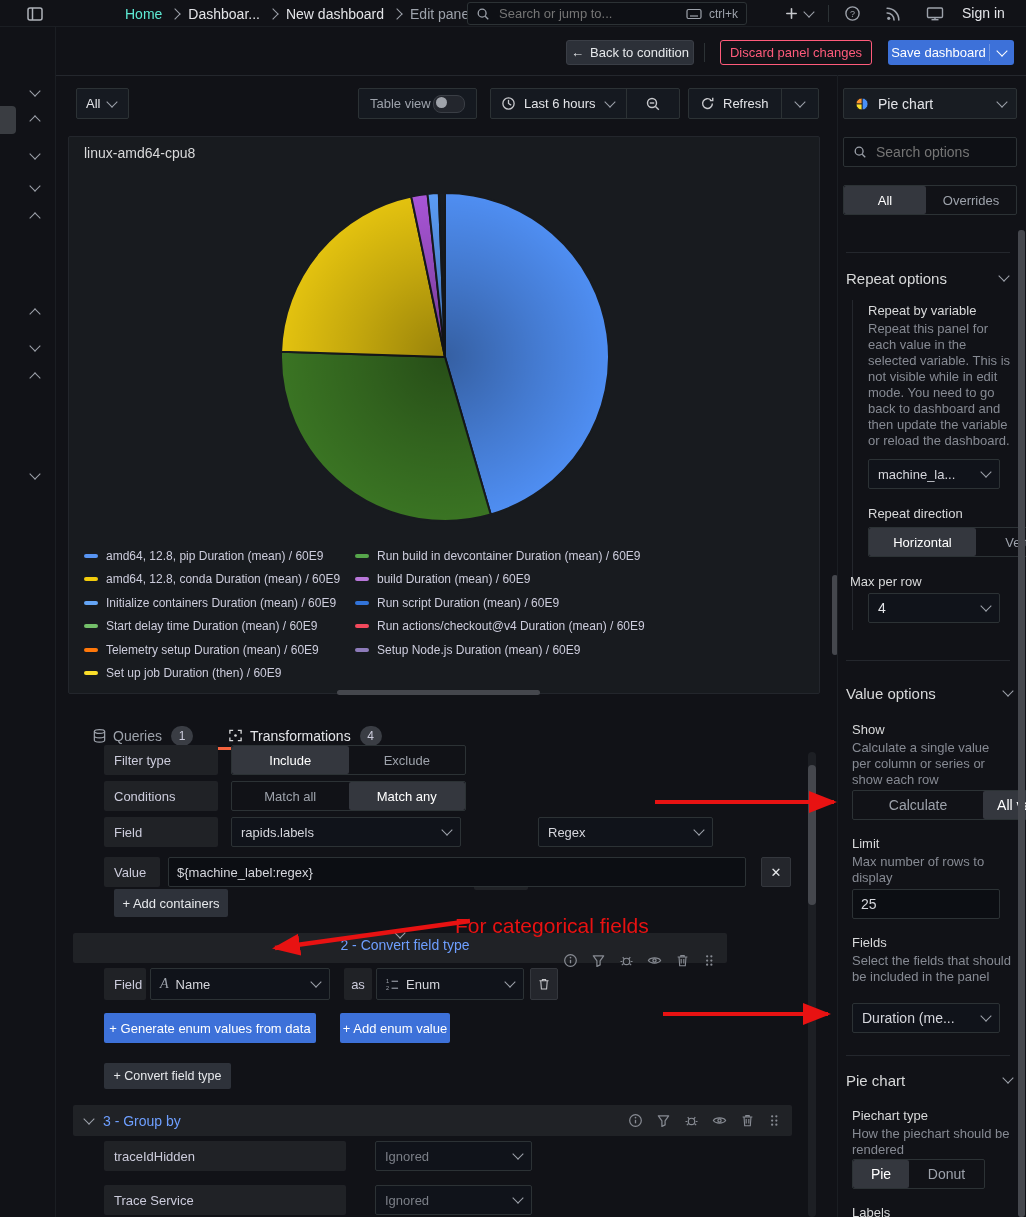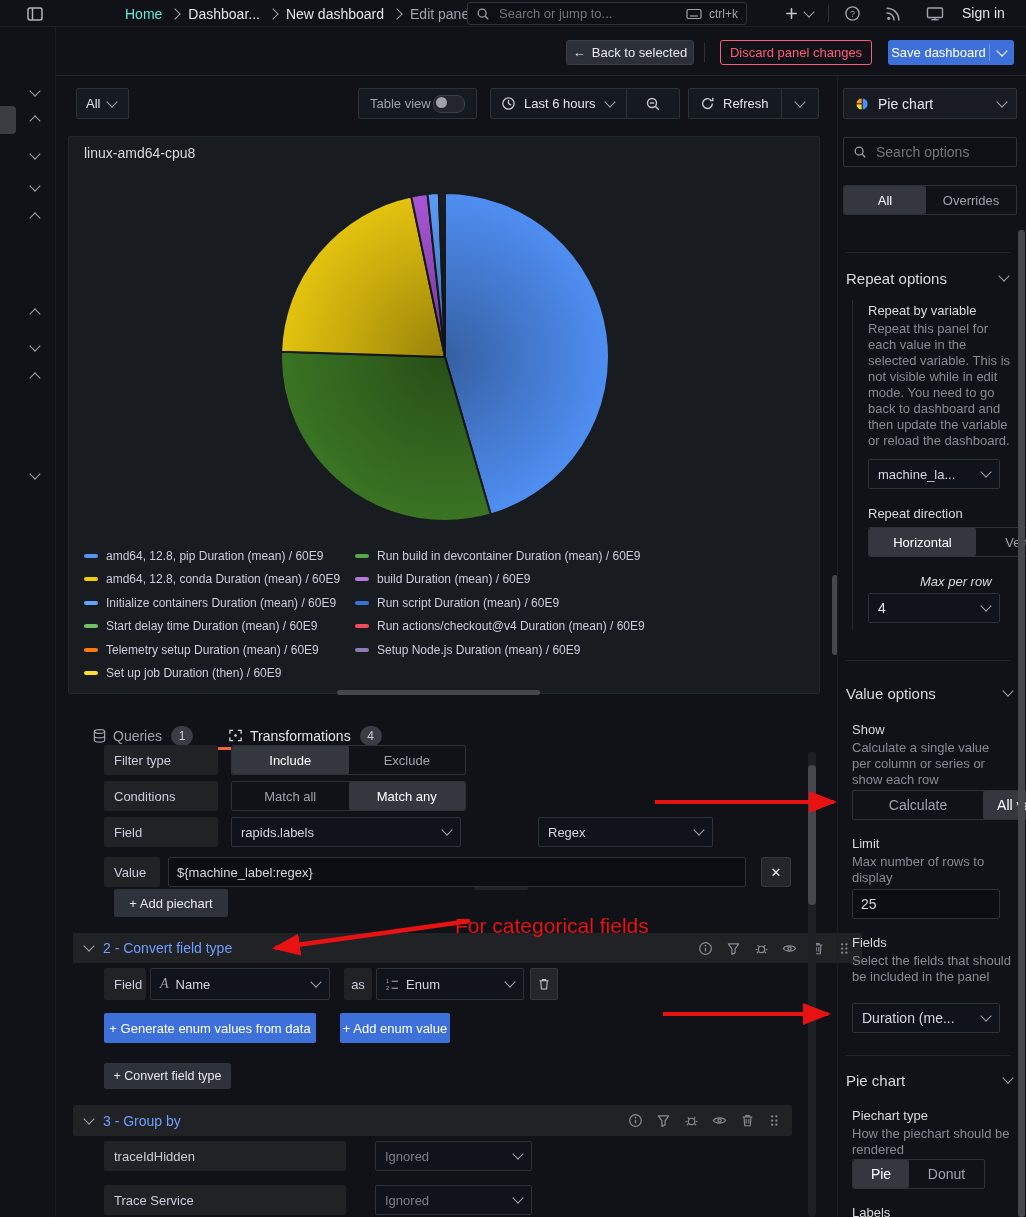--- a/index.html
+++ b/index.html
@@ -107,21 +107,21 @@
         <line x1="9" y1="12" x2="9" y2="14" stroke="#9da2ab" stroke-width="1.4"></line>
         <line x1="5.5" y1="14.2" x2="12.5" y2="14.2" stroke="#9da2ab" stroke-width="1.4"></line>
       </svg>
   </span>
   <span class="abs" style="left:962px;top:5px;font-size:14px;color:#e3e4e8;">Sign in</span>
 
   <div class="abs divider-h" style="left:56px;top:75px;width:970px;"></div>
 
   <div class="abs row" style="left:566px;top:40px;width:128px;height:25px;background:#2c3038;border:1px solid #3a3e46;border-radius:3px;justify-content:center;gap:6px;font-size:13px;color:#e6e8eb;">
     <span style="font-size:13px;">←</span>
-    <span>Back to selected</span>
+    <span>Back to condition</span>
   </div>
   <div class="abs divider-v" style="left:704px;top:43px;height:19px;"></div>
   <div class="abs row" style="left:720px;top:40px;width:152px;height:25px;border:1px solid #ff5b7b;border-radius:3px;justify-content:center;font-size:13px;color:#ff5b7b;background:transparent;">
     <span>Discard panel changes</span>
   </div>
   <div class="abs row" style="left:888px;top:40px;width:126px;height:25px;background:#3d71d9;border-radius:3px;color:#fff;font-size:13px;">
     <span style="flex:1;text-align:center;">Save dashboard</span>
     <span style="width:1px;height:17px;background:rgba(255,255,255,.25);"></span>
     <span style="width:24px;display:flex;justify-content:center;">
         <span class="chev" style="border-color:#fff;"></span>
@@ -313,23 +313,23 @@
   </div>
 
   <div class="abs lblbox" style="left:104px;top:857px;width:56px;height:30px;">
     <span>Value</span>
   </div>
   <input class="abs txtinput" style="left: 168px; top: 857px; width: 578px; height: 30px;" value="${machine_label:regex}">
   <div class="abs btn-gray" style="left:761px;top:857px;width:30px;height:30px;background:#24262c;border:1px solid #34373d;">
     <span style="font-size:13px;color:#e6e8eb;">✕</span>
   </div>
 
-  <div class="abs btn-gray" style="left:114px;top:889px;width:114px;height:28px;">+ Add piechart</div>
-
-  <div class="abs theader" style="left:73px;top:933px;width:789px;height:30px;">
+  <div class="abs btn-gray" style="left:114px;top:889px;width:114px;height:28px;">+ Add containers</div>
+
+  <div class="abs theader" style="left:73px;top:933px;width:654px;height:30px;flex-direction:column;">
     <span class="chev"></span>
     <span class="ttitle">2 - Convert field type</span>
     <span class="ticons">
       <span class="icon">
           <svg width="15" height="15" viewBox="0 0 16 16">
             <circle cx="8" cy="8" r="6.2" fill="none" stroke="currentColor" stroke-width="1.3"></circle>
             <line x1="8" y1="7.3" x2="8" y2="11" stroke="currentColor" stroke-width="1.4"></line>
             <circle cx="8" cy="4.9" r="0.9" fill="currentColor"></circle>
           </svg>
         </span>
@@ -511,21 +511,21 @@
     <span class="grow">machine_la...</span>
     <span class="chev"></span>
   </div>
 
   <div class="abs slabel" style="left:868px;top:506px;">Repeat direction</div>
   <div class="abs seg" style="left:868px;top:527px;width:210px;height:30px;">
     <span class="opt sel" style="width:107px;box-sizing:border-box;">Horizontal</span>
     <span class="opt" style="flex:1;">Vertical</span>
   </div>
 
-  <div class="abs slabel" style="left:920px;top:574px;font-style:italic;">Max per row</div>
+  <div class="abs slabel" style="left:850px;top:574px;">Max per row</div>
   <div class="abs dd" style="left:868px;top:593px;width:132px;height:30px;">
     <span class="grow" style="font-size:14px;color:#e3e4e8;">4</span>
     <span class="chev"></span>
   </div>
 
   <div class="abs divider-h" style="left:846px;top:660px;width:164px;"></div>
 
   <div class="abs sideh" style="left:846px;top:681px;width:166px;height:24px;">
     <span>Value options</span>
     <span class="chev"></span>

